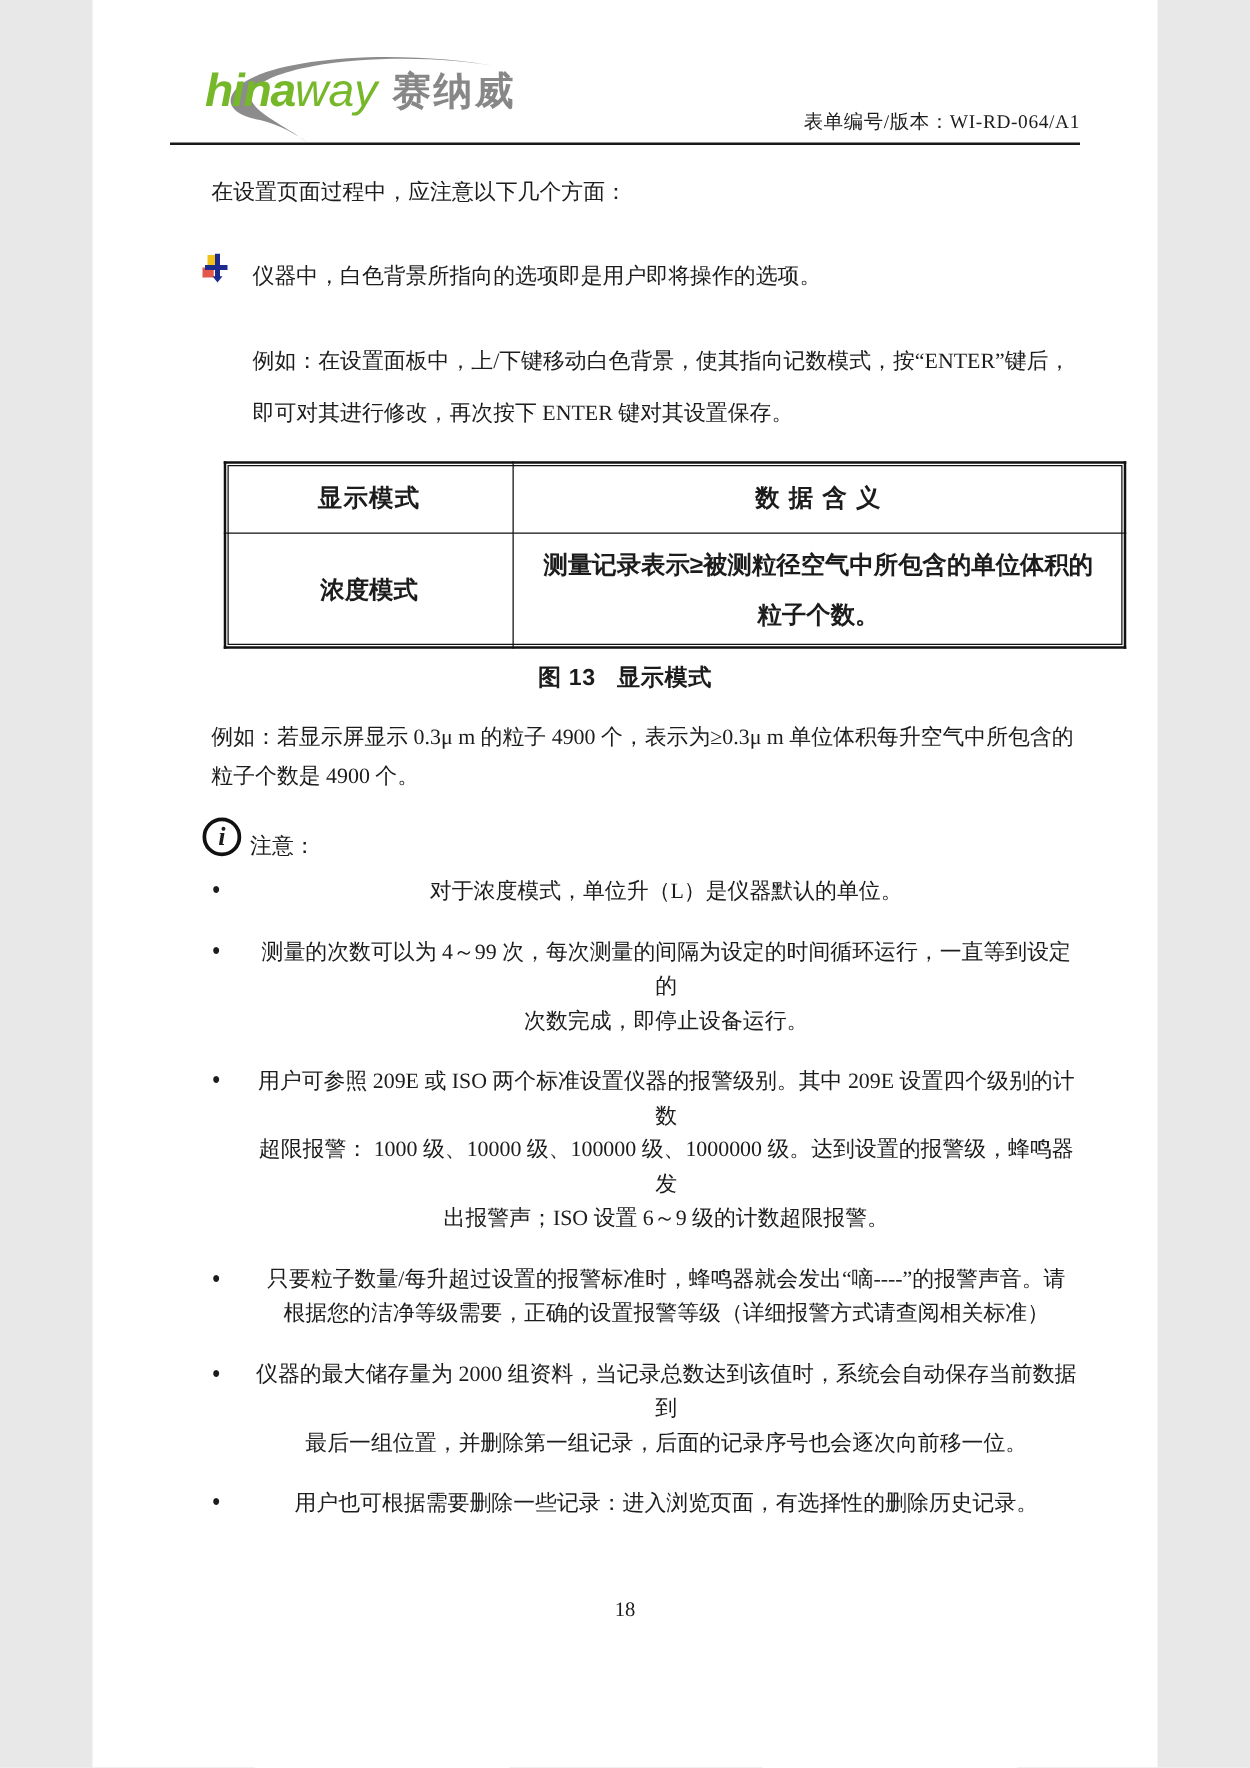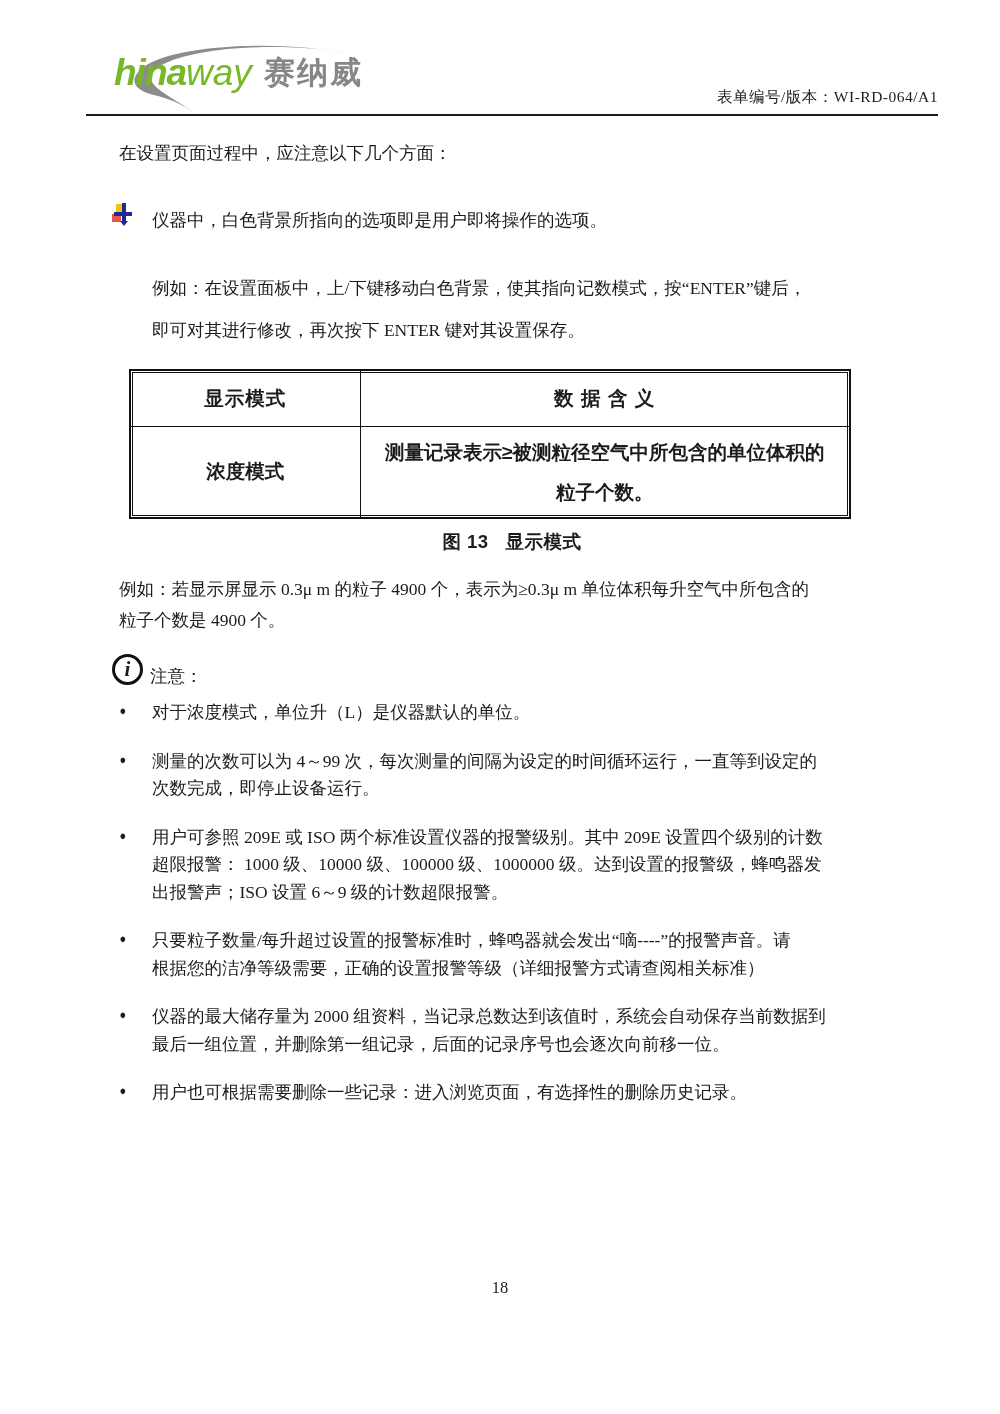--- a/index.html
+++ b/index.html
@@ -1,21 +1,20 @@
 <!DOCTYPE html>
 <html><head>
 <meta charset="utf-8">
 <style>
   * { margin:0; padding:0; box-sizing:border-box; }
   html,body { background:#e8e8e8; }
   .page {
-    width:1000px; height:1414px; margin:0 auto; background:#ffffff;
+    width:852px; height:1414px; margin:0 auto; background:#ffffff;
     position:relative; overflow:hidden; color:#1c1c1c;
     font-family:"Liberation Serif", serif;
-    padding-left:24px;
   }
   
   .hdr { position:relative; height:116px; margin:0 62px; border-bottom:2.5px solid #1a1a1a; }
   .logo { position:absolute; left:28px; top:52px; height:56px; white-space:nowrap; }
   .logo-swoosh { position:absolute; left:-14px; top:-12px; }
   .logo-text { position:relative; font-style:italic; font-family:"Liberation Sans", sans-serif; }
   .logo-hina { font-size:37px; font-weight:700; letter-spacing:-1px; }
   .logo-way  { font-size:37px; font-weight:400; letter-spacing:0px; }
   .logo-cn   { font-style:normal; font-weight:700; font-size:31px; margin-left:12px; position:relative; top:-2px; letter-spacing:2px; }
   .doc-code { position:absolute; right:0; bottom:6px; font-size:15.5px; letter-spacing:.5px;text-align:center; }
@@ -50,21 +49,21 @@
   
   .notice-row { margin:18px 0 0 26px; display:flex; align-items:flex-end; }
   .info-icon { width:31px; height:31px; border:3px solid #111; border-radius:50%;
       display:flex; align-items:center; justify-content:center;
       font-family:"Liberation Serif", serif; font-weight:700; font-style:italic; font-size:21px; line-height:1; }
   .notice-label { font-size:17.5px; margin:0 0 0 7px; position:relative; top:3px; }
   
   ul.notes { list-style:none; margin-top:14px; }
   ul.notes li { position:relative; padding-left:66px; margin-bottom:15px; }
   .dot { position:absolute; left:33px; top:4px; font-size:13px; transform:scaleX(.85); }
-  ul.notes .lines { font-size:17.5px; line-height:27.5px; white-space:pre-line; }
+  ul.notes .lines { font-size:17.5px; line-height:27.5px; white-space:pre-line;text-align:center; }
   li.gap-lg { margin-top:21px; }
   
   .footer { position:absolute; left:0; right:0; top:1278px; text-align:center; font-size:16.5px; }
 </style>
 </head>
 <body>
 
 <div class="page">
 
   <div class="hdr">

